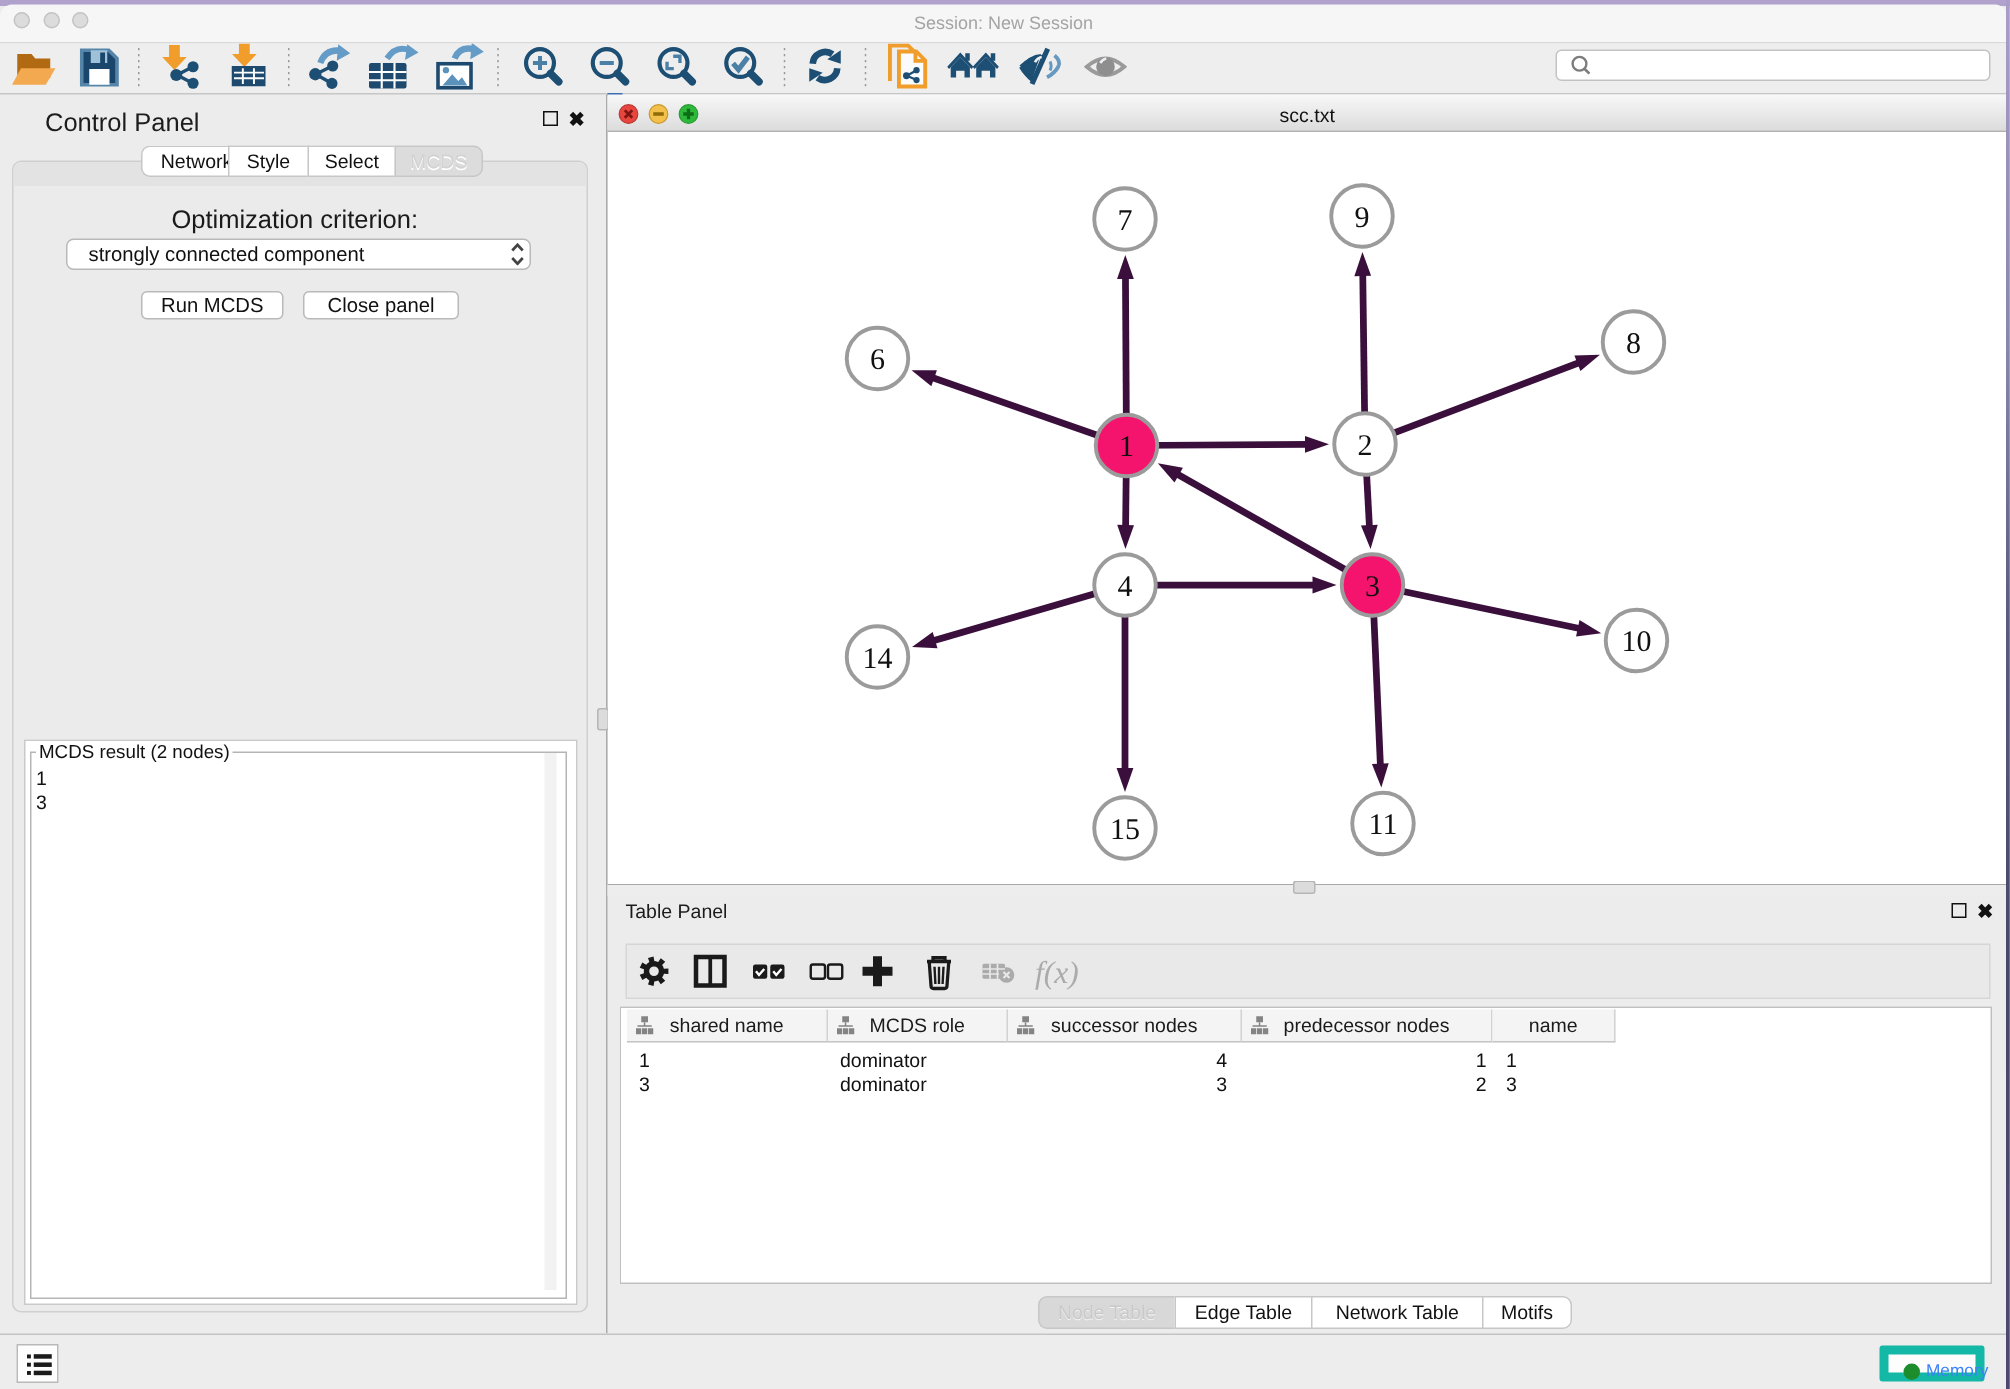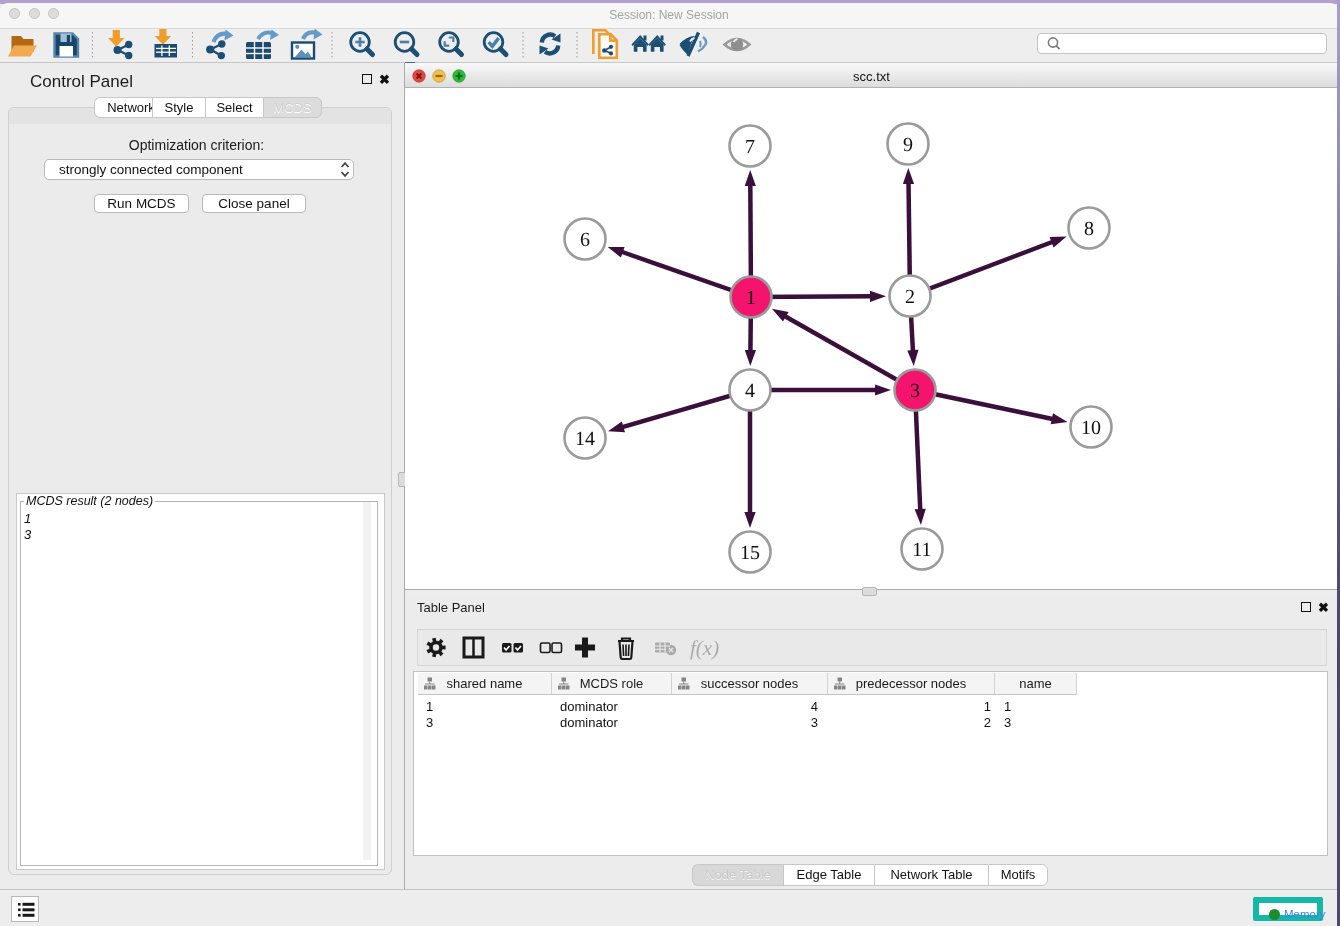--- a/index.html
+++ b/index.html
@@ -25,26 +25,26 @@
 
 #cp-title{left:30px;top:72px;font-size:17px;color:#1c1c1c;text-align:right;}
 .wbtn{position:absolute;font-size:12px;color:#111;}
 
 .seg{position:absolute;z-index:5;box-sizing:border-box;border:1px solid #c7c7c7;background:#fff;
   font-size:13px;color:#111;text-align:center;line-height:19px;height:21px;border-right:none;}
 
 #cp-panel{left:8px;top:107px;width:384px;height:768px;background:#ebebeb;
   border:1px solid #cfcfcf;border-radius:6px;box-sizing:border-box;}
 #cp-panel-top{left:9px;top:108px;width:382px;height:16px;background:#e3e3e3;border-radius:5px 5px 0 0;}
-#opt-label{left:8px;top:137px;width:377px;text-align:center;font-size:14px;color:#1a1a1a;}
+#opt-label{left:8px;top:137px;width:377px;text-align:center;font-size:17px;color:#1a1a1a;}
 #dropdown{left:44px;top:159px;width:310px;height:21px;background:#fff;border:1px solid #b9b9b9;
   border-radius:5px;box-sizing:border-box;font-size:13.5px;color:#111;line-height:19px;padding-left:14px;}
 .btn{position:absolute;height:19px;background:#fff;border:1px solid #b9b9b9;border-radius:4px;
   box-sizing:border-box;font-size:13.5px;color:#111;text-align:center;line-height:17px;}
-#mcds-box{left:16px;top:493px;width:369px;height:377px;background:#fff;border:1px solid #c9c9c9;box-sizing:border-box;font-style:italic;}
+#mcds-box{left:16px;top:493px;width:369px;height:377px;background:#fff;border:1px solid #c9c9c9;box-sizing:border-box;}
 #mcds-fieldset{position:absolute;left:3px;top:7px;width:358px;height:365px;
   border:1px solid #b5b5b5;box-sizing:border-box;}
 #mcds-label{position:absolute;left:3px;top:-8px;background:#fff;padding:0 2px;font-size:12.5px;color:#111;}
 #mcds-scroll{position:absolute;right:13px;top:8px;width:8px;height:358px;background:#f2f2f2;}
 
 #vdiv-line{left:404px;top:63px;width:1px;height:826px;background:#ababab;}
 #vdiv-handle{left:398px;top:472px;width:6px;height:13px;background:#dcdcdc;border:1px solid #b5b5b5;border-radius:2px;}
 
 #net-titlebar{left:405px;top:63px;width:933px;height:25px;
   background:linear-gradient(#f8f8f8,#dcdcdc);border-bottom:1px solid #b2b2b2;box-sizing:border-box;}

